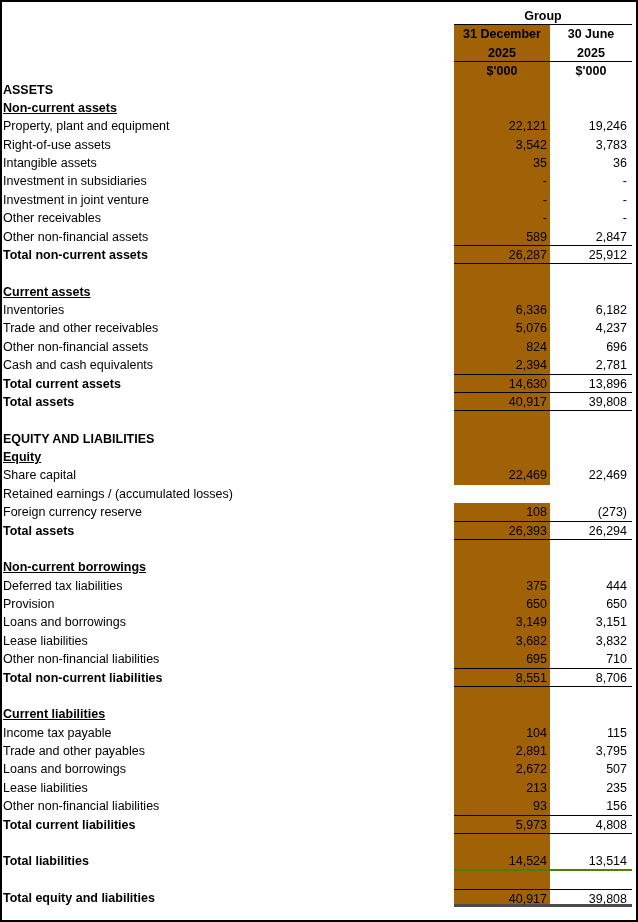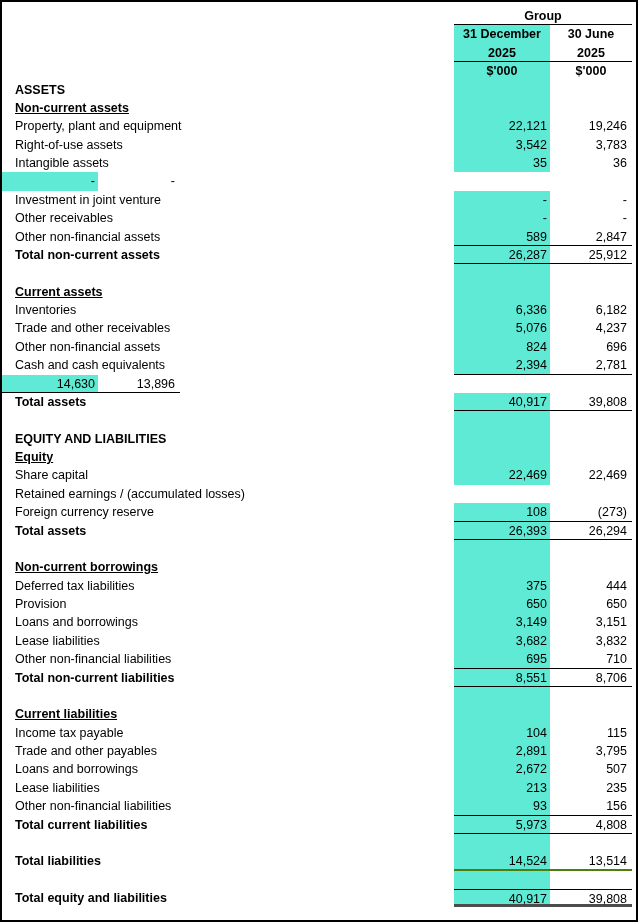--- a/index.html
+++ b/index.html
@@ -11,34 +11,34 @@
     background: #fff;
     font-family: "Liberation Sans", sans-serif;
     font-size: 12.5px;
     color: #000;
     padding-top: 5px;
     overflow: hidden;
   }
   .row { display: flex; height: 18.38px; align-items: stretch; }
   .label {
     flex: 1;
-    padding-left: 13px;
+    padding-left: 1px;
     white-space: nowrap;
     line-height: 18.38px;
     overflow: hidden;
   }
   .vals {
     width: 178px;
     margin-right: 4px;
     display: flex;
     box-sizing: border-box;
   }
   .c1 {
     width: 96px;
-    background: #5eead4;
+    background: #a16207;
     text-align: right;
     padding-right: 3px;
     box-sizing: border-box;
     line-height: 18.38px;
   }
   .c2 {
     width: 82px;
     text-align: right;
     padding-right: 5px;
     box-sizing: border-box;
@@ -120,20 +120,21 @@
         </div>
       </div>
       <div class="row item">
         <div class="label">Intangible assets</div>
         <div class="vals">
           <div class="c1">35</div>
           <div class="c2">36</div>
         </div>
       </div>
       <div class="row item">
+        <div class="label">Investment in subsidiaries</div>
         <div class="vals">
           <div class="c1">-</div>
           <div class="c2">-</div>
         </div>
       </div>
       <div class="row item">
         <div class="label">Investment in joint venture</div>
         <div class="vals">
           <div class="c1">-</div>
           <div class="c2">-</div>
@@ -196,20 +197,21 @@
         </div>
       </div>
       <div class="row item">
         <div class="label">Cash and cash equivalents</div>
         <div class="vals lb-thin">
           <div class="c1">2,394</div>
           <div class="c2">2,781</div>
         </div>
       </div>
       <div class="row total">
+        <div class="label">Total current assets</div>
         <div class="vals lb-thin">
           <div class="c1">14,630</div>
           <div class="c2">13,896</div>
         </div>
       </div>
       <div class="row total">
         <div class="label">Total assets</div>
         <div class="vals lb-thin">
           <div class="c1">40,917</div>
           <div class="c2">39,808</div>

